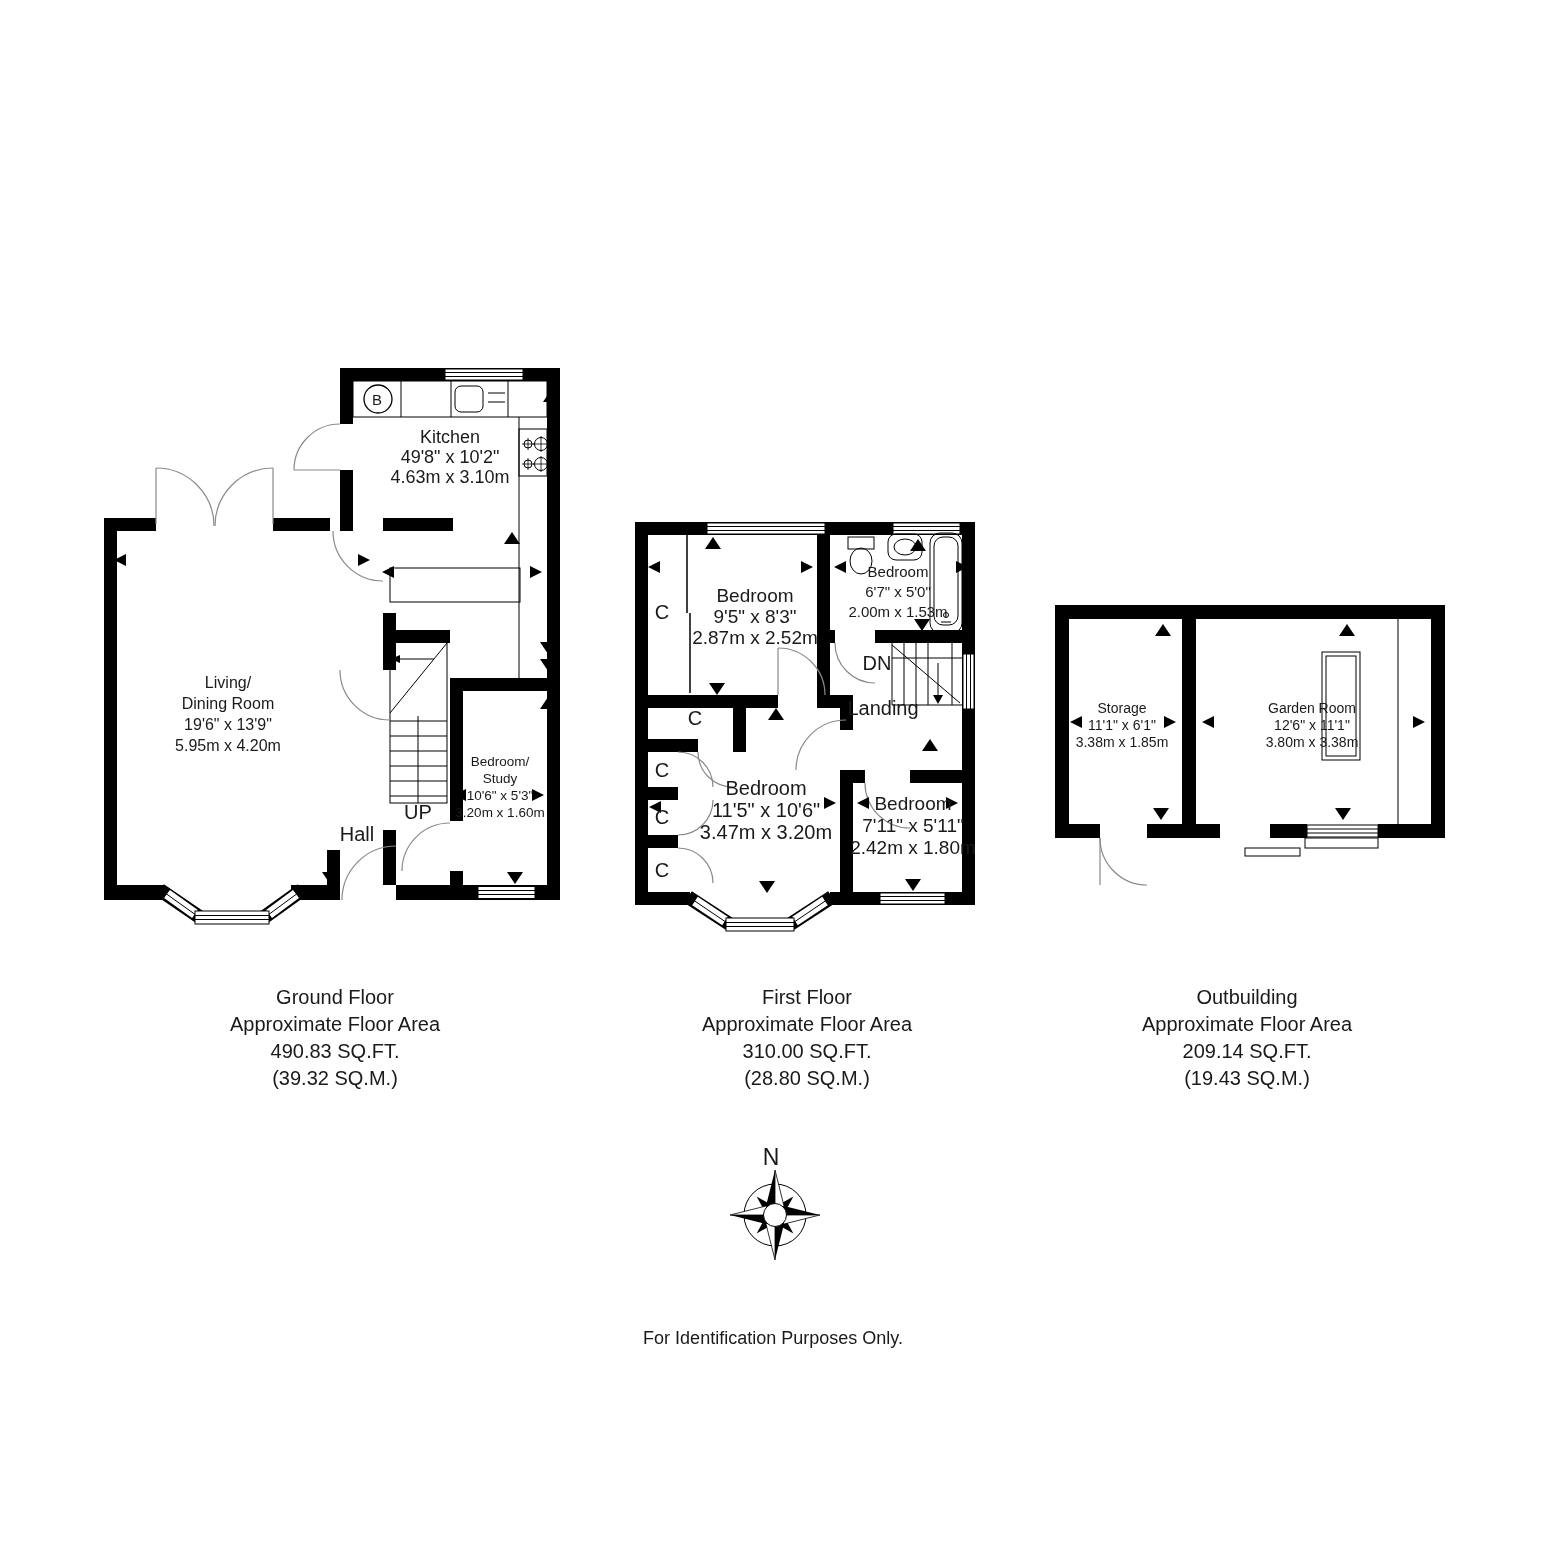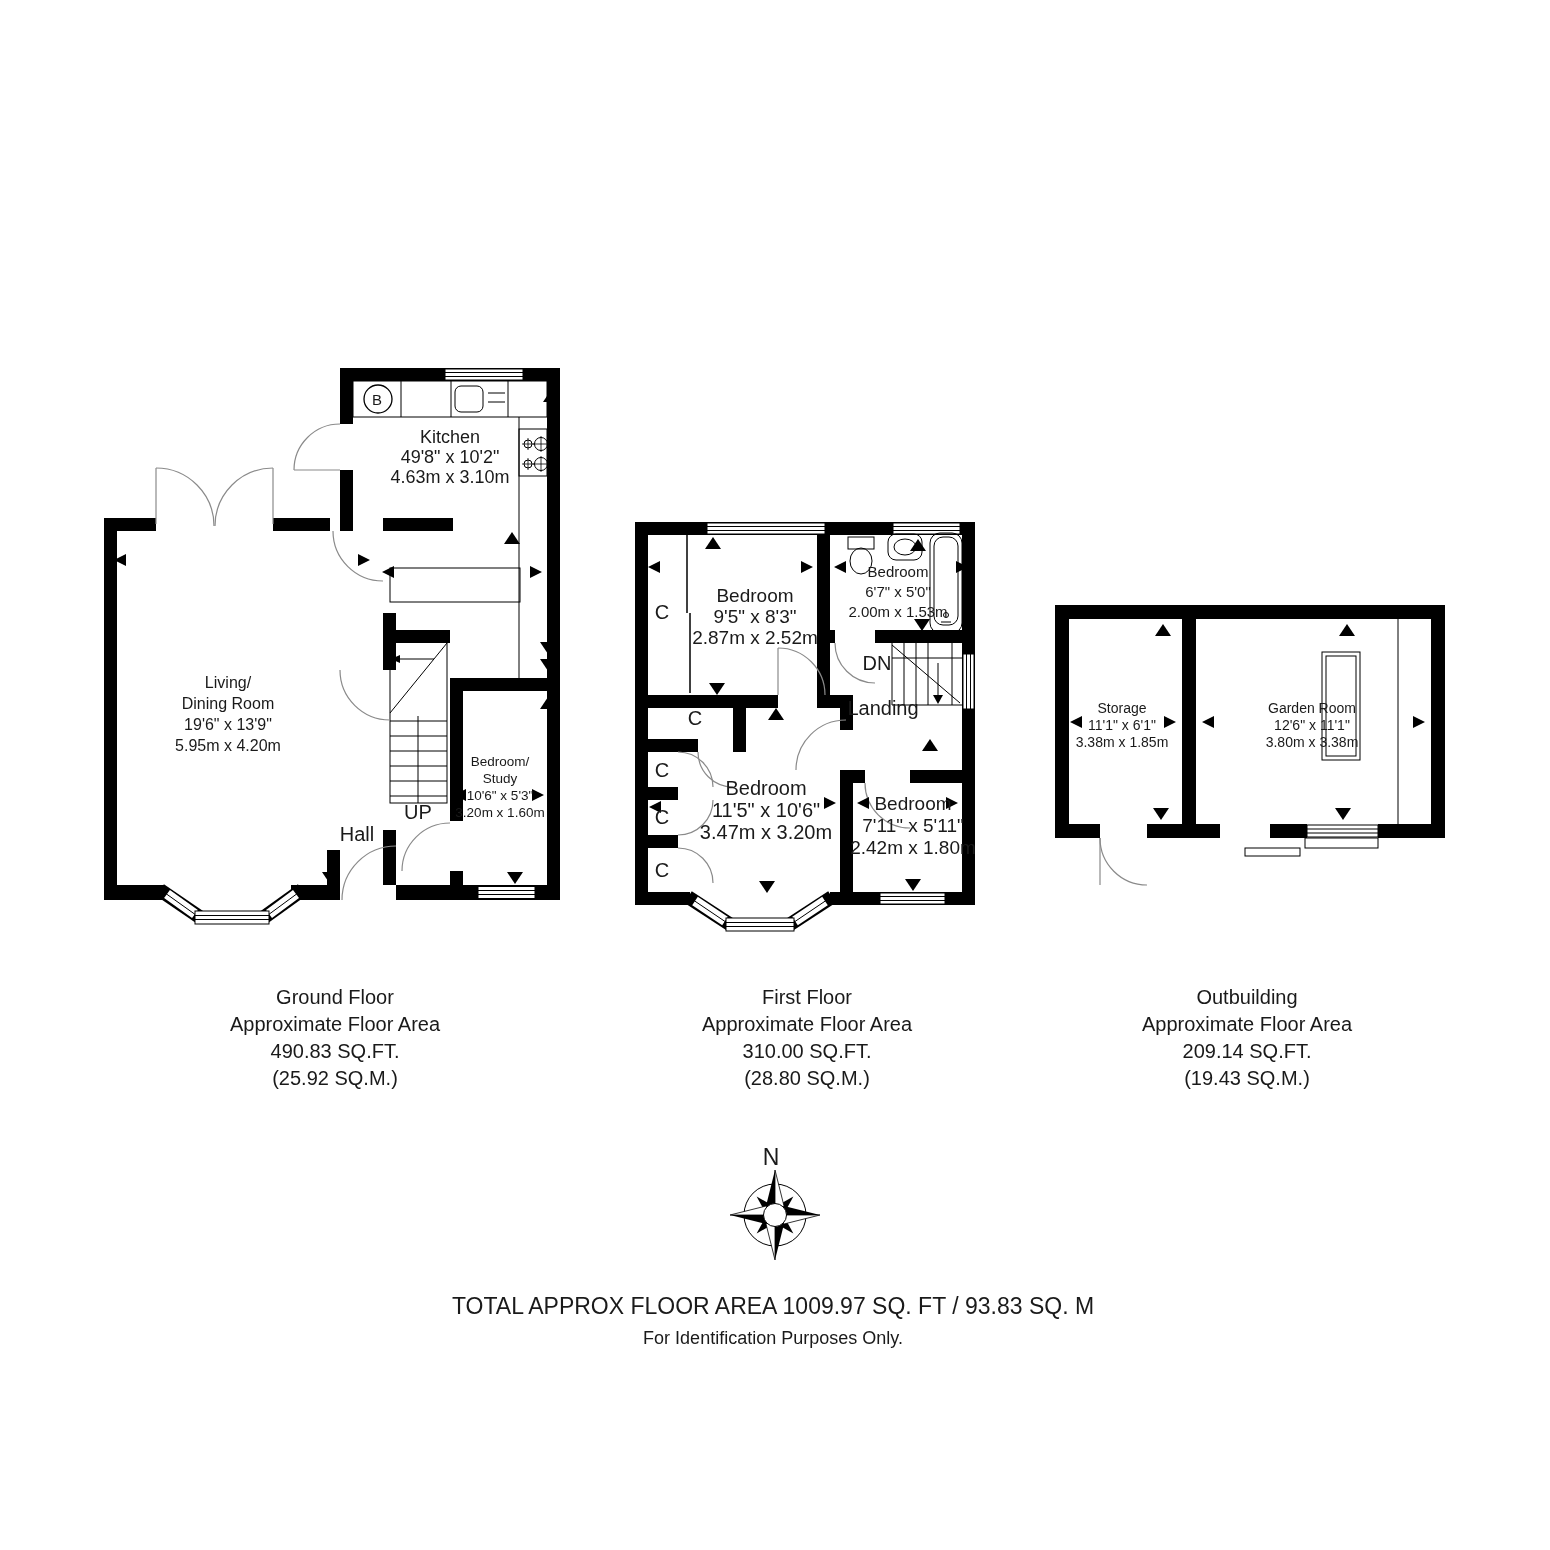--- a/index.html
+++ b/index.html
@@ -409,35 +409,32 @@
   <div class="lbl fs-out" style="left:1312px;top:725px">
     <div>Garden Room</div>
     <div>12'6" x 11'1"</div>
     <div>3.80m x 3.38m</div>
   </div>
 
   <div class="lbl fs-caption" style="left:335px;top:1038px">
     <div>Ground Floor</div>
     <div>Approximate Floor Area</div>
     <div>490.83 SQ.FT.</div>
-    <div>(25.92 SQ.M.)</div>
+    <div>(39.32 SQ.M.)</div>
   </div>
   <div class="lbl fs-caption" style="left:807px;top:1038px">
     <div>First Floor</div>
     <div>Approximate Floor Area</div>
     <div>310.00 SQ.FT.</div>
     <div>(28.80 SQ.M.)</div>
   </div>
   <div class="lbl fs-caption" style="left:1247px;top:1038px">
     <div>Outbuilding</div>
     <div>Approximate Floor Area</div>
     <div>209.14 SQ.FT.</div>
     <div>(19.43 SQ.M.)</div>
   </div>
 
-  <div class="lbl fs-footer1" style="left:773px;top:1306px">
-    <span>TOTAL APPROX FLOOR AREA 1009.97 SQ. FT / 93.83 SQ. M</span>
-  </div>
   <div class="lbl fs-footer2" style="left:773px;top:1338px">
     <span>For Identification Purposes Only.</span>
   </div>
 
 </div>
 
 </body></html>

